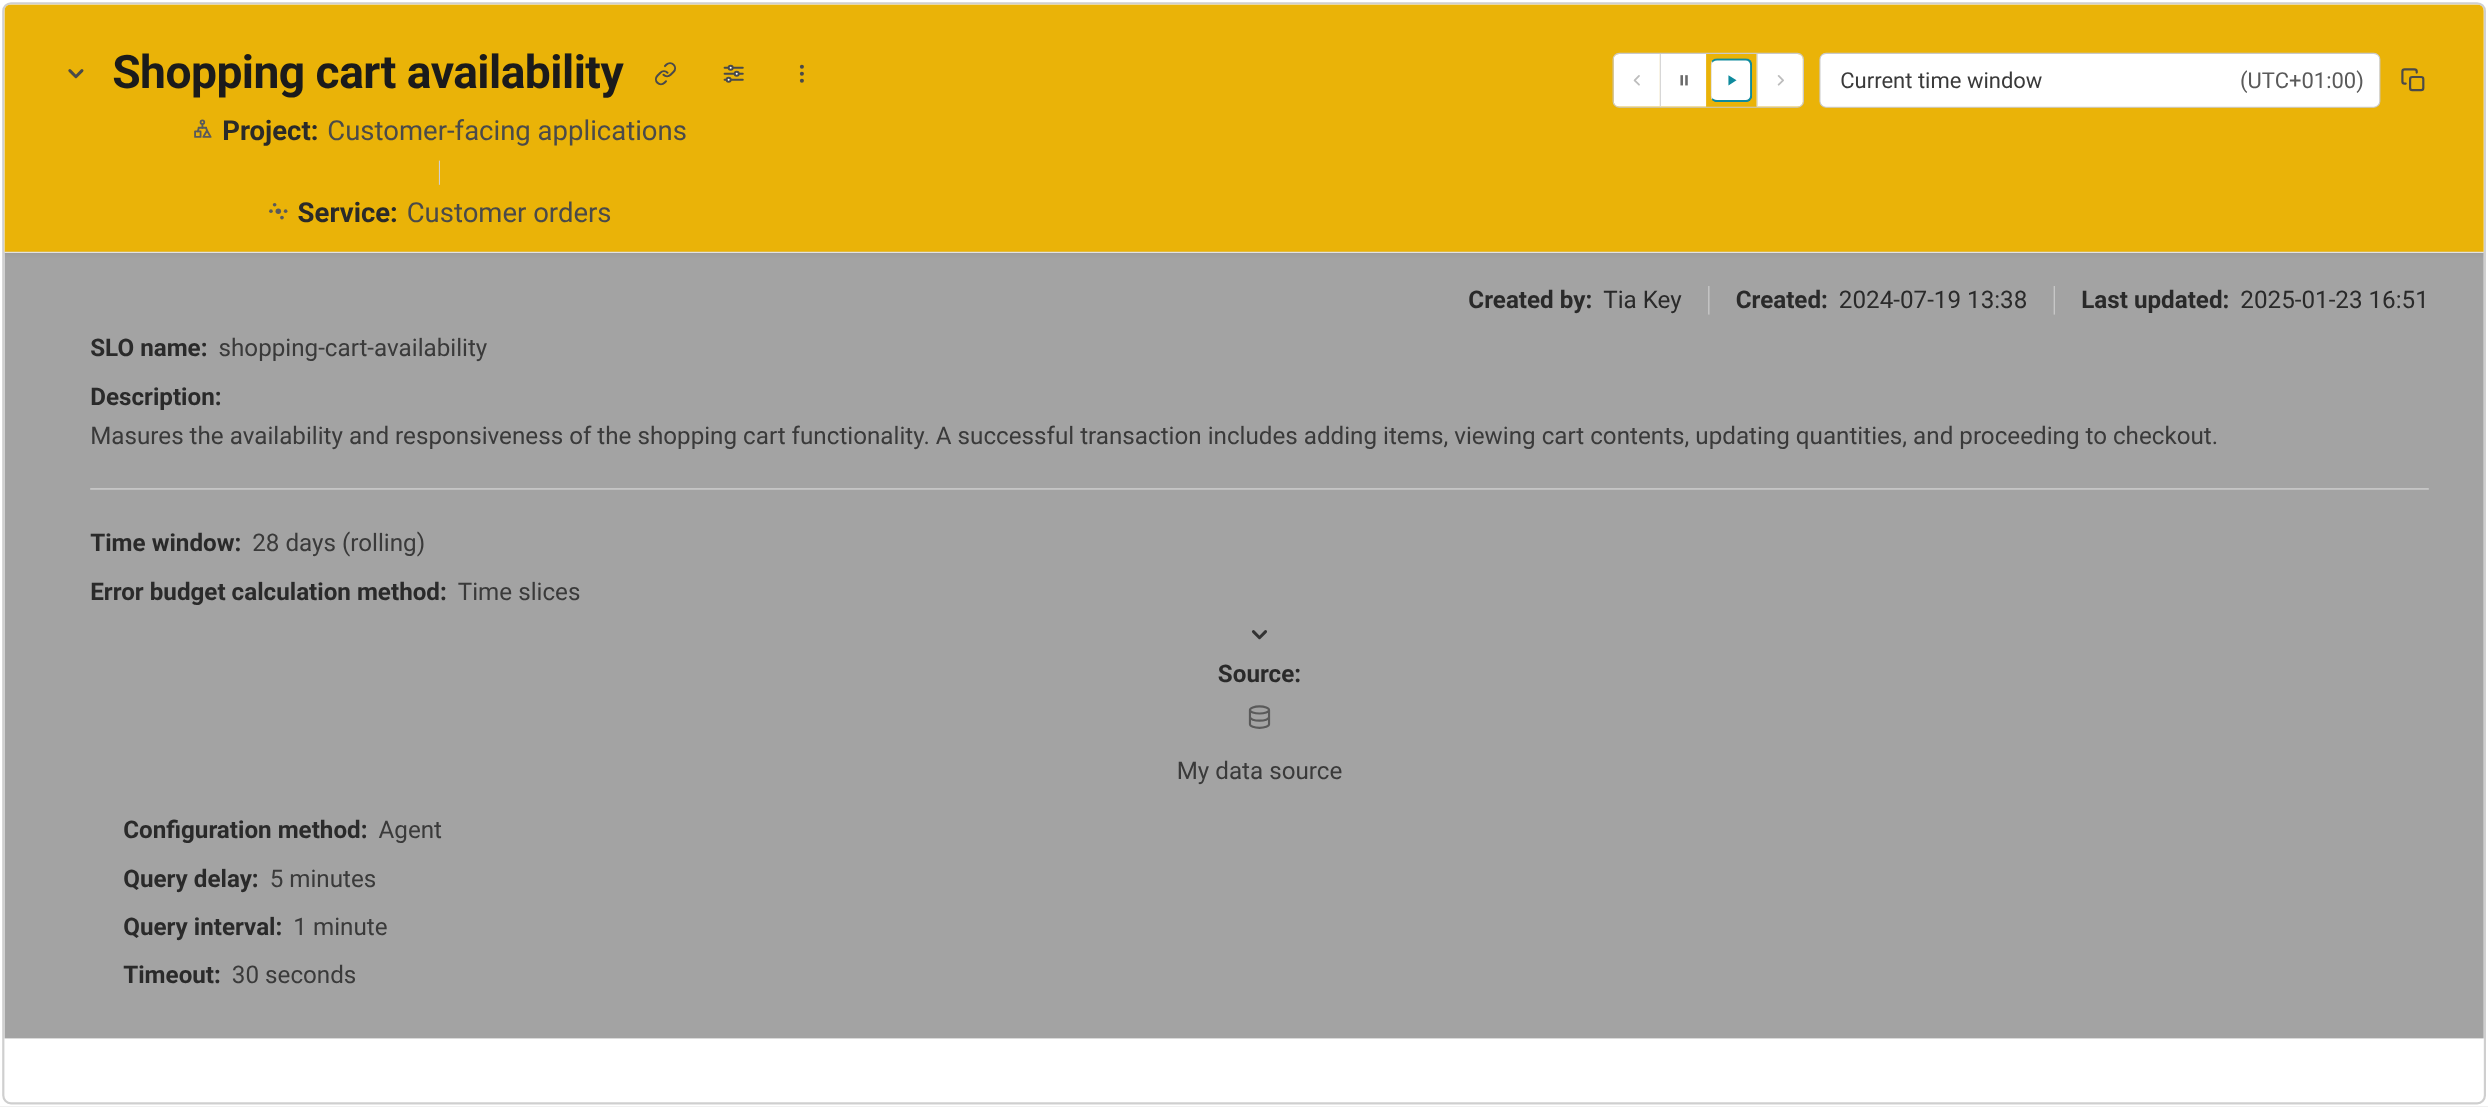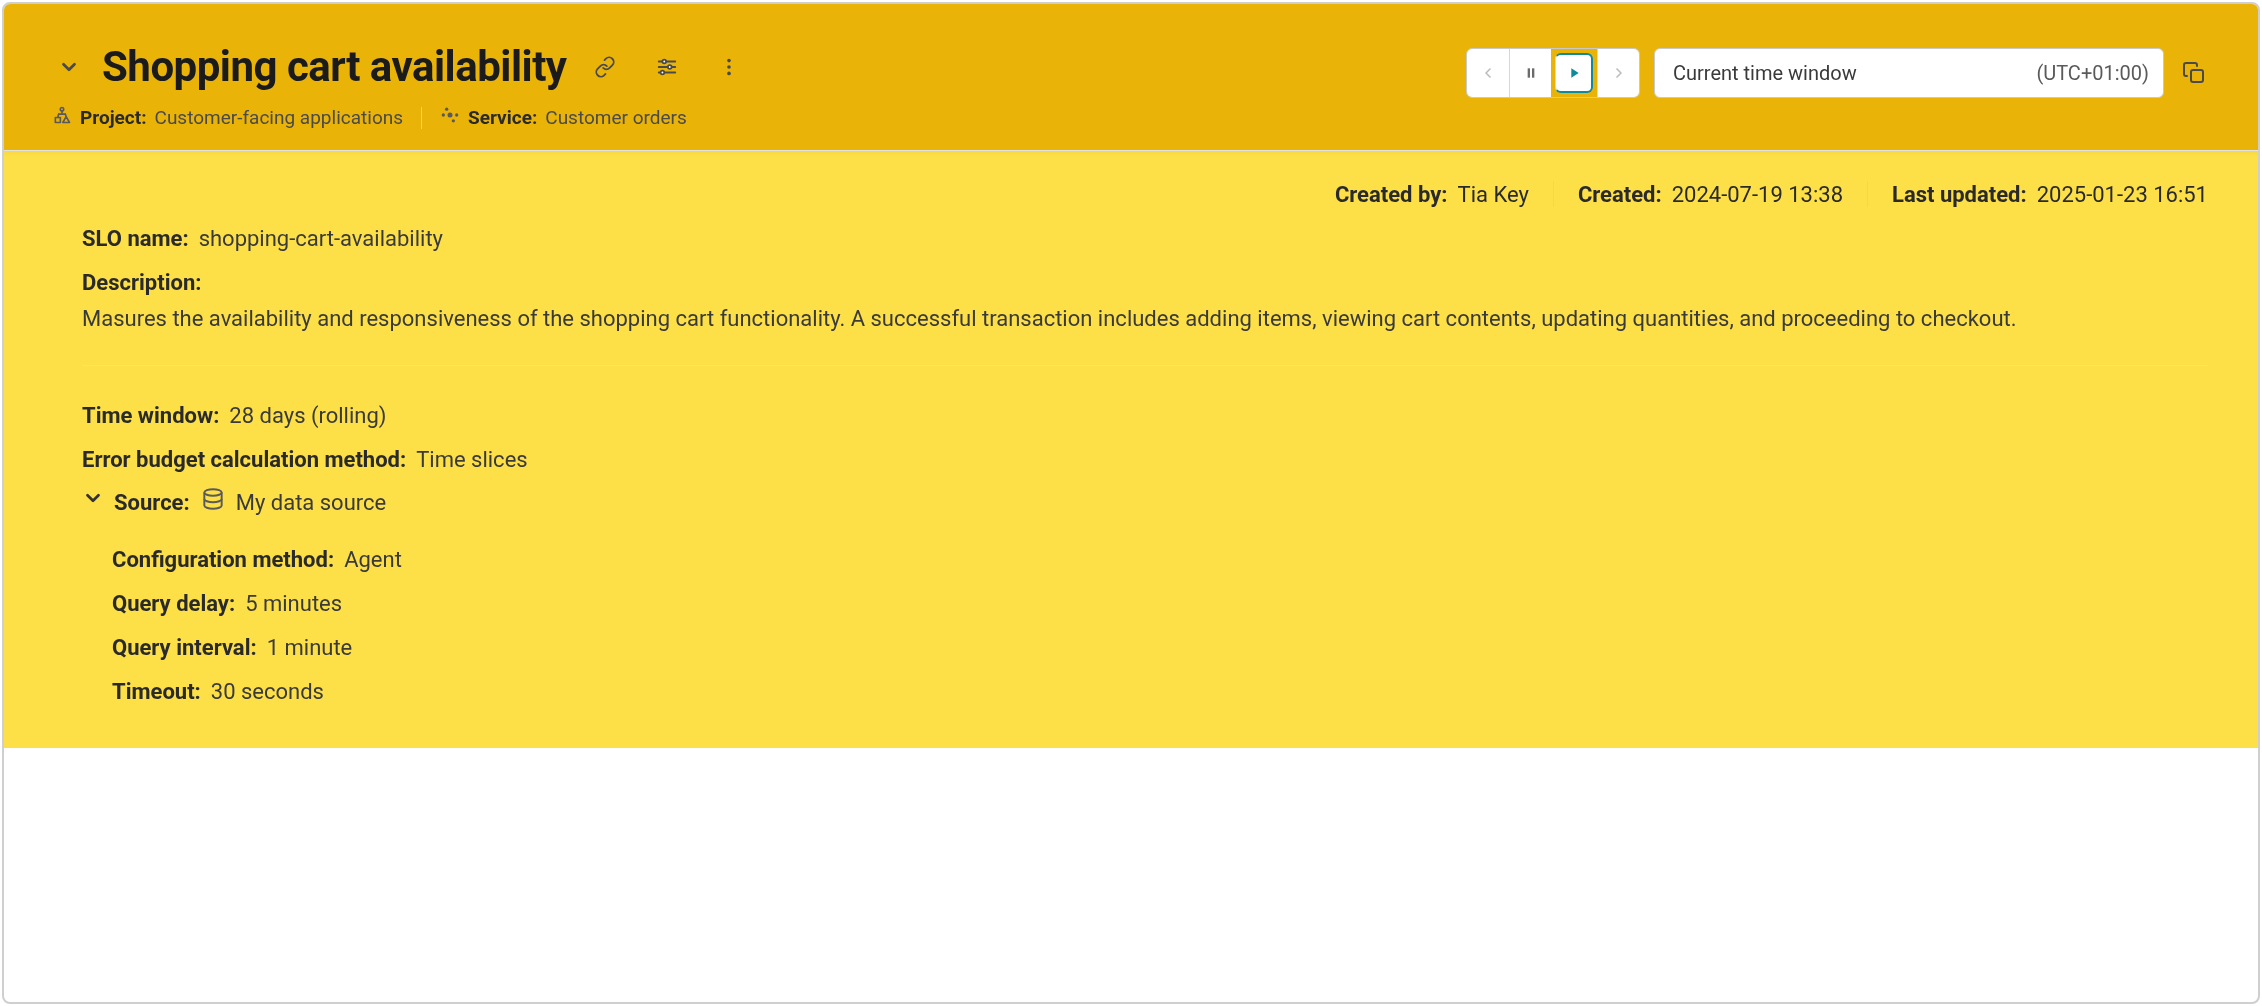--- a/index.html
+++ b/index.html
@@ -33,21 +33,21 @@
   .chevron-btn, .icon-btn {
     display: inline-flex; align-items: center; justify-content: center;
     width: 34px; height: 34px;
     border-radius: 4px;
     color: #4a4a4a;
     cursor: pointer;
   }
   .chevron-btn svg, .icon-btn svg { width: 22px; height: 22px; }
   .title-icons { display: flex; gap: 28px; margin-left: 6px; color:#525252; }
 
-  .meta-row { display: flex; align-items: center; gap: 12px; font-size: 19px; color:#4a4a4a; }
+  .meta-row { display: flex; align-items: center; gap: 12px; font-size: 25px; color:#4a4a4a;flex-direction:column; }
   .meta-item { display: inline-flex; align-items: center; gap: 8px; }
   .meta-item .lbl { font-weight: 700; color:#2a2a2a; }
   .meta-item svg { width: 20px; height: 20px; color:#5a5a5a; }
   .meta-sep { width:1px; height:22px; background:#d0d0d0; margin:0 6px; }
 
   
   .header-right { display: flex; align-items: center; gap: 14px; margin-top: 6px;}
   .nav-group {
     display: inline-flex;
     border: 1px solid #c9c9c9;
@@ -90,21 +90,21 @@
 
   .copy-btn {
     width: 32px; height:32px;
     display:flex; align-items:center; justify-content:center;
     color:#4a4a4a;
     cursor:pointer;
   }
 
   
   .panel {
-    background:#fde047;
+    background:#a3a3a3;
     border-top:1px solid #e2e2e2;
     padding: 30px 50px 40px 50px;
     box-shadow: inset 0 6px 6px -6px rgba(0,0,0,0.08);
   }
   .info-top {
     display:flex; justify-content:flex-end; gap: 20px;
     font-size: 22px;
     margin-bottom: 16px;
   }
   .info-top .pair { display:inline-flex; gap:10px; align-items:center; }
@@ -112,21 +112,21 @@
   .info-top .sep { width:1px; height:26px; background:#d0d0d0; margin:0 4px; }
 
   .kv-list { font-size: 22px; display:flex; flex-direction:column; gap: 12px; margin-left: 28px; }
   .kv-list .row { display:flex; gap:10px; flex-wrap:wrap; line-height:1.45; }
   .kv-list .row.block { flex-direction:column; gap:4px; }
   .kv-list .lbl { font-weight:700; }
   .kv-list .val { color:#3a3a3a; }
 
   .divider { border:none; border-top:1px solid #dcdcdc; margin: 18px 0 22px; }
 
-  .source-row { display:flex; align-items:flex-start; gap:10px; }
+  .source-row { display:flex; align-items:center; gap:10px;flex-direction:column; }
   .source-row .chev { display:inline-flex; width:22px; height:22px; align-items:center; justify-content:center; color:#333; cursor:pointer;}
   .source-icon svg { width:26px; height:26px; color:#5a5a5a; }
 
   .sub-list { margin-left:30px; margin-top:10px; display:flex; flex-direction:column; gap:12px; }
 </style>
 </head>
 <body>
 
 <div class="page">
 

